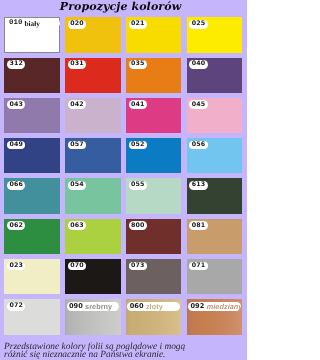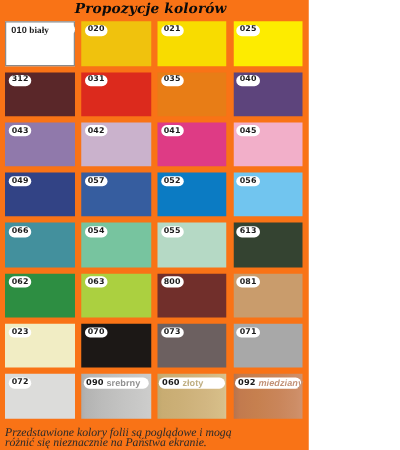--- a/index.html
+++ b/index.html
@@ -1,20 +1,20 @@
 <!DOCTYPE html>
 <html><head>
 <meta charset="utf-8">
 <title>Propozycje kolorów</title>
 <style>
   html,body{margin:0;padding:0;}
   body{width:247px;height:360px;overflow:hidden;background:#ffffff;
        font-family:"Liberation Sans",sans-serif;
        -webkit-font-smoothing:antialiased;text-rendering:geometricPrecision;}
-  #page{position:relative;width:247px;height:360px;background:#f97316;}
+  #page{position:relative;width:247px;height:360px;background:#c4b5fd;}
 
   .title{position:absolute;left:-3px;top:0.6px;width:247px;text-align:center;
          font-family:"DejaVu Serif",serif;font-weight:bold;font-style:italic;
          font-size:11px;color:#0b0b0b;letter-spacing:0.1px;line-height:11px;}
 
   .grid{position:absolute;left:4.3px;top:17.3px;width:238px;}
   .row{display:flex;gap:5.3px;margin-bottom:5.01px;}
   .sw{position:relative;width:55.5px;height:35.3px;box-sizing:border-box;}
   .sw.white{border:1px solid #8a8a8a;}
 
@@ -24,21 +24,21 @@
         padding:0 2.3px;box-sizing:border-box;white-space:nowrap;}
   .pill .code{font-family:"DejaVu Sans",sans-serif;font-size:6.3px;font-weight:bold;
               color:#1a1a1a;line-height:1;letter-spacing:0.12px;}
   .pill .nm{font-family:"DejaVu Sans",sans-serif;font-size:6.9px;font-weight:bold;
             line-height:1;margin-left:3.0px;color:#9a9a9a;}
   .pill.wide{left:1.5px;top:2.2px;height:9.4px;width:52.8px;border-radius:4.9px;
              justify-content:flex-start;padding-left:2.3px;}
   .pill.wide .code{font-family:"DejaVu Sans",sans-serif;font-size:6.6px;letter-spacing:0.05px;}
   .pill.wide .nm{font-family:"Liberation Sans",sans-serif;font-size:7.3px;margin-left:2.3px;letter-spacing:0.05px;}
   .pill.plain{top:0.5px;}
-  .pill.plain .code{font-family:Liberation Sans, sans-serif;font-size:7.3px;letter-spacing:0.05px;}
+  .pill.plain .code{font-family:Liberation Mono, monospace;font-size:7.3px;letter-spacing:0.05px;}
   .pill.plain .nm{font-family:Liberation Serif, serif;font-size:7.3px;margin-left:2.0px;letter-spacing:0.05px;}
 
   .foot{position:absolute;left:4px;top:343px;width:247px;text-align:left;
         font-family:"Liberation Serif",serif;font-style:italic;font-size:9.4px;
         color:#2a2a2a;line-height:8.1px;}
 </style>
 </head>
 <body>
 
 <div id="page">

